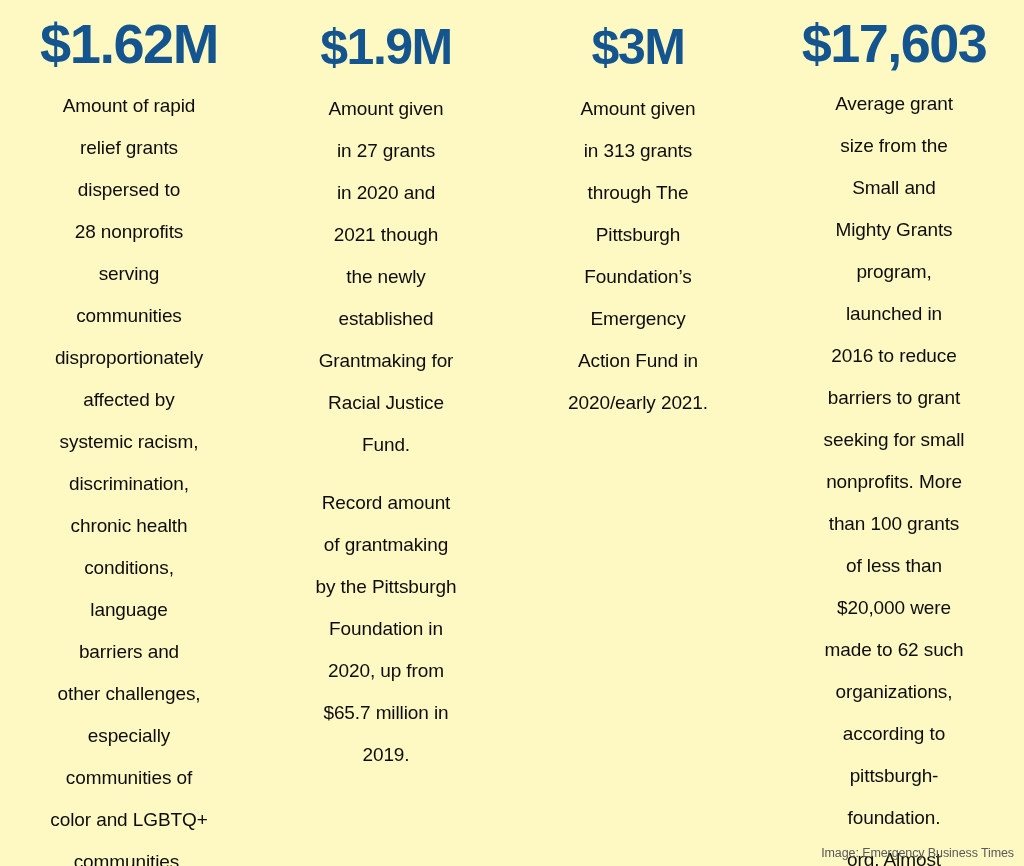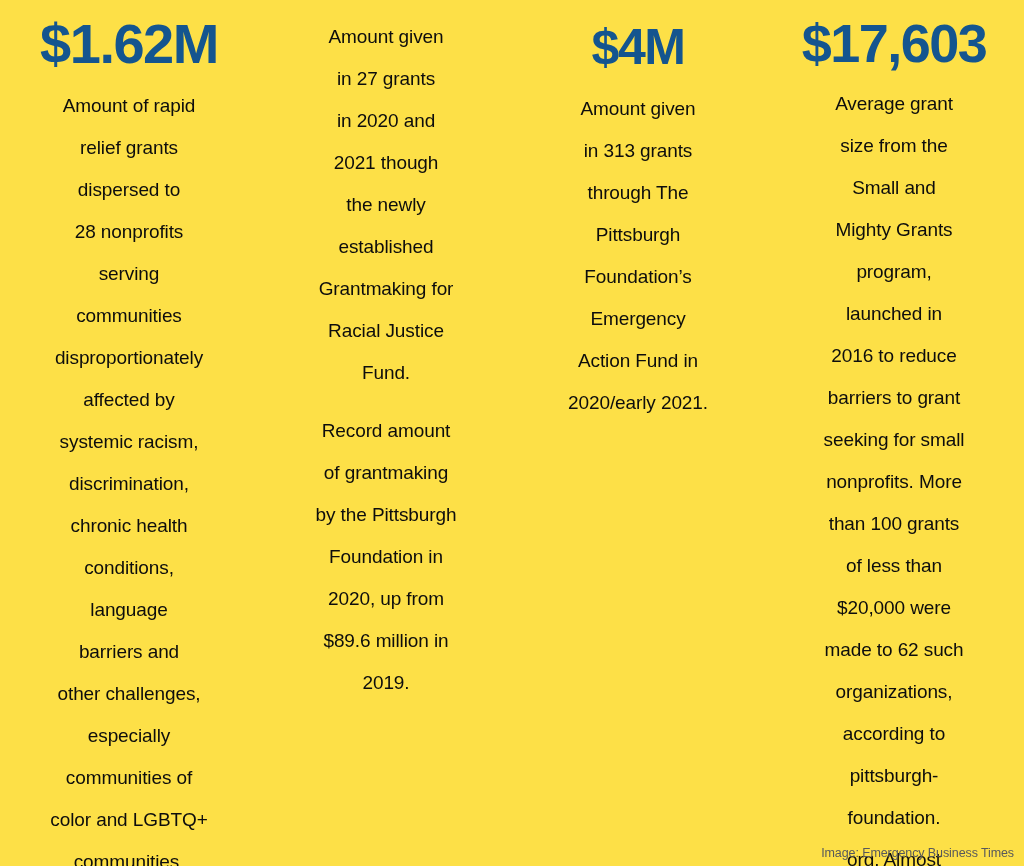--- a/index.html
+++ b/index.html
@@ -11,21 +11,21 @@
     height: 866px;
     background: #ffffff;
     font-family: "Liberation Sans", sans-serif;
     overflow: hidden;
   }
 
   .infographic {
     position: relative;
     width: 1024px;
     height: 866px;
-    background: #fde047;
+    background: #fef9c3;
     box-sizing: border-box;
   }
 
   .columns {
     display: flex;
     flex-direction: row;
     align-items: flex-start;
     justify-content: flex-start;
     width: 1024px;
     height: 866px;
@@ -127,44 +127,45 @@
 other challenges,
 especially
 communities of
 color and LGBTQ+
 communities.</div>
       </div>
     </div>
 
     <div class="column col-2">
       <div class="stat-block block-19">
+        <div class="stat-headline">$1.9M</div>
         <div class="stat-body">Amount given
 in 27 grants
 in 2020 and
 2021 though
 the newly
 established
 Grantmaking for
 Racial Justice
 Fund.</div>
       </div>
       <div class="stat-block block-67">
         <div class="stat-body">Record amount
 of grantmaking
 by the Pittsburgh
 Foundation in
 2020, up from
-$89.6 million in
+$65.7 million in
 2019.</div>
       </div>
     </div>
 
     <div class="column col-3">
       <div class="stat-block block-9m">
-        <div class="stat-headline">$4M</div>
+        <div class="stat-headline">$3M</div>
         <div class="stat-body">Amount given
 in 313 grants
 through The
 Pittsburgh
 Foundation’s
 Emergency
 Action Fund in
 2020/early 2021.</div>
       </div>
     </div>

